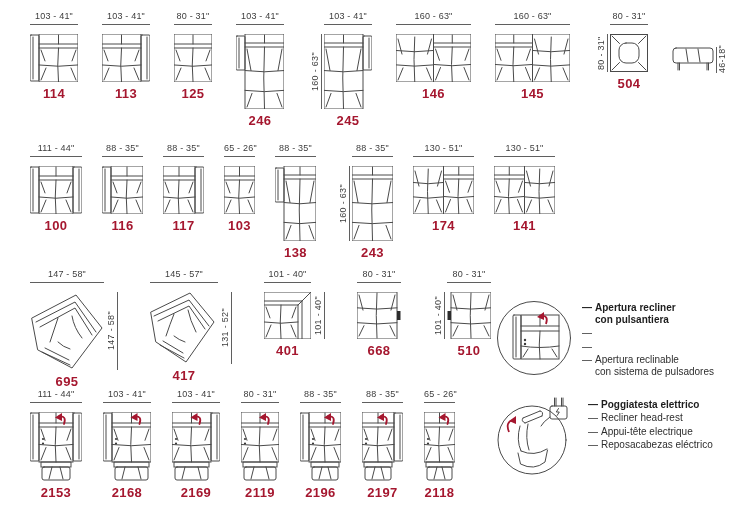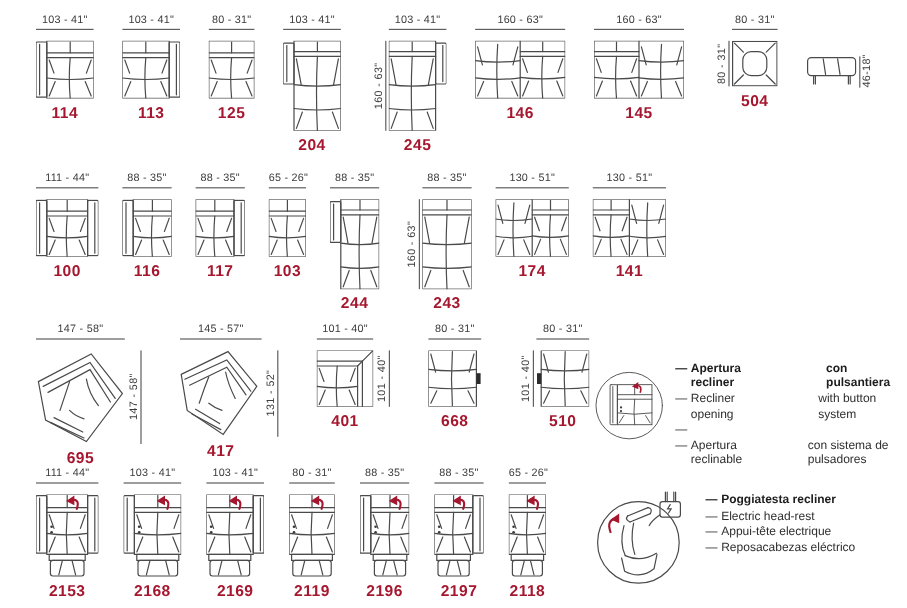--- a/index.html
+++ b/index.html
@@ -25,21 +25,21 @@
   .vtext{writing-mode:vertical-rl;transform:rotate(180deg);font-size:9px;letter-spacing:.3px;
          color:#3c3c3c;text-align:center;display:block;line-height:1;padding:0 1px;white-space:nowrap;}
   .vline{width:1px;background:#5f5f5f;}
   .legends{position:absolute;left:494px;top:298px;width:262px;}
   .legend{display:flex;align-items:flex-start;gap:8px;}
   .legend + .legend{margin-top:16px;}
   .legend-items{padding-top:4px;}
   .lg-item{display:flex;font-size:10px;line-height:1.22;color:#2e2e2e;margin-bottom:1px;}
   .lg-item.bold{font-weight:700;color:#1d1d1d;}
   .dash{width:13px;flex:0 0 13px;}
-  .lg-lines{display:flex;gap:39px;}
+  .lg-lines{display:flex;flex-direction:column;}
   svg .ln{stroke:#4a4a4a;stroke-width:1;fill:none;stroke-linecap:round;}
 </style>
 </head>
 <body>
 
 <div class="page">
   <div class="rows">
     <div class="mrow mrow1">
         <div class="cell">
           <div class="col">
@@ -118,21 +118,21 @@
                 <path d="M9 36.56 Q28.5 39.06 48 36.56"></path>
                 <path d="M9 56.4 Q28.5 58.9 48 56.4"></path>
                 <path d="M11 73 L16 59.4"></path>
                 <path d="M46 73 L41 59.4"></path>
                 <path d="M11 15 L15 36.56"></path>
                 <path d="M46 15 L42 36.56"></path>
                 <rect x="0" y="2" width="9" height="34" rx="1"></rect>
                 <line x1="3" y1="4" x2="3" y2="34"></line>
               </g>
             </svg>
-            <div class="num" style="width:48px">204</div>
+            <div class="num" style="width:48px">246</div>
           </div>
         </div>
         <div class="cell">
           <div class="vdim" style="height:75px;margin-top:24px">
             <span class="vtext">160 - 63"</span>
             <span class="vline"></span>
           </div>
           <div class="col">
             <div class="dim" style="width:48px">103 - 41"</div>
             <svg width="48" height="75" viewBox="0 0 48 75">
@@ -354,21 +354,21 @@
                 <path d="M9 36.56 Q25 39.06 41 36.56"></path>
                 <path d="M9 56.4 Q25 58.9 41 56.4"></path>
                 <path d="M11 73 L16 59.4"></path>
                 <path d="M39 73 L34 59.4"></path>
                 <path d="M11 15 L15 36.56"></path>
                 <path d="M39 15 L35 36.56"></path>
                 <rect x="0" y="2" width="9" height="34" rx="1"></rect>
                 <line x1="3" y1="4" x2="3" y2="34"></line>
               </g>
             </svg>
-            <div class="num" style="width:41px">244</div>
+            <div class="num" style="width:41px">138</div>
           </div>
         </div>
         <div class="cell">
           <div class="vdim" style="height:75px;margin-top:24px">
             <span class="vtext">160 - 63"</span>
             <span class="vline"></span>
           </div>
           <div class="col">
             <div class="dim" style="width:41px">88 - 35"</div>
             <svg width="41" height="75" viewBox="0 0 41 75">
@@ -798,24 +798,20 @@
       <div class="legend-items">
         <div class="lg-item bold">
           <span class="dash">—</span>
           <span class="lg-lines">
             <span>Apertura recliner</span>
             <span>con pulsantiera</span>
           </span>
         </div>
         <div class="lg-item">
           <span class="dash">—</span>
-          <span class="lg-lines">
-            <span>Recliner opening</span>
-            <span>with button system</span>
-          </span>
         </div>
         <div class="lg-item">
           <span class="dash">—</span>
         </div>
         <div class="lg-item">
           <span class="dash">—</span>
           <span class="lg-lines">
             <span>Apertura reclinable</span>
             <span>con sistema de pulsadores</span>
           </span>
@@ -843,27 +839,27 @@
           <path d="M27 56 Q40 62 53 54"></path>
           <path d="M24 58 L26.5 69 Q40 76 51 67 L53.5 55"></path>
         </g>
         <path d="M15 37 Q11 27 19 25" stroke="#a5172f" stroke-width="1.8" fill="none"></path>
         <polygon points="22,21 15,26 22,29" fill="#a5172f"></polygon>
       </svg>
       <div class="legend-items">
         <div class="lg-item bold">
           <span class="dash">—</span>
           <span class="lg-lines">
-            <span>Poggiatesta recliner</span>
+            <span>Poggiatesta elettrico</span>
           </span>
         </div>
         <div class="lg-item">
           <span class="dash">—</span>
           <span class="lg-lines">
-            <span>Electric head-rest</span>
+            <span>Recliner head-rest</span>
           </span>
         </div>
         <div class="lg-item">
           <span class="dash">—</span>
           <span class="lg-lines">
             <span>Appui-tête electrique</span>
           </span>
         </div>
         <div class="lg-item">
           <span class="dash">—</span>

